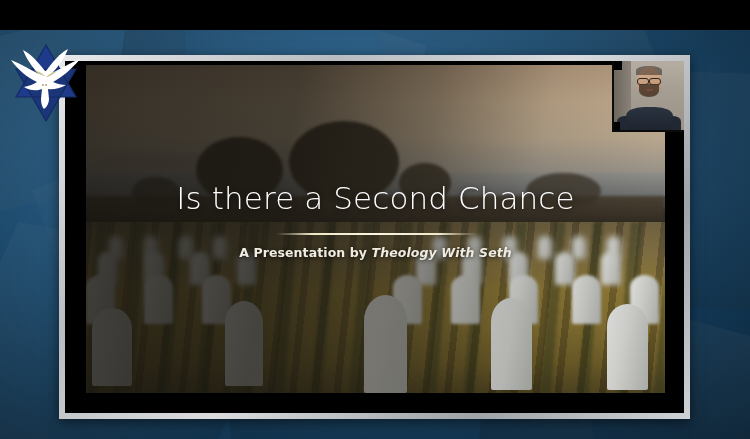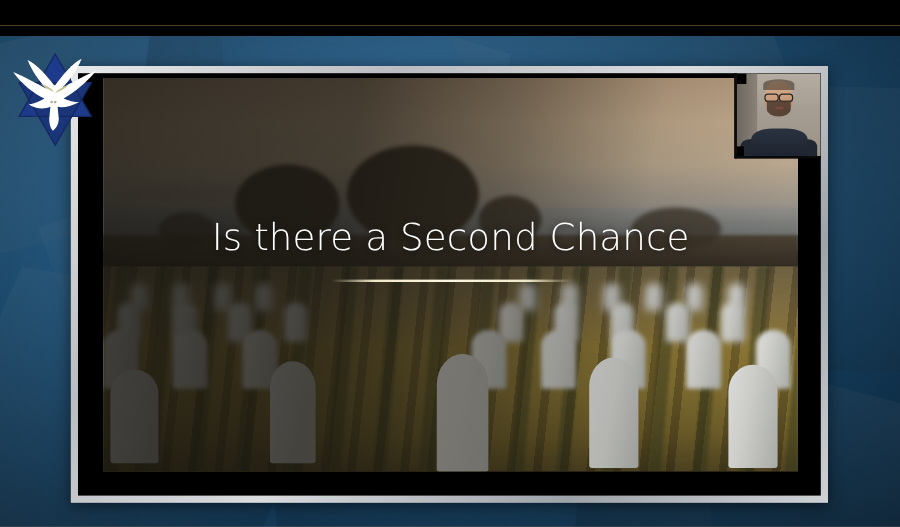--- a/index.html
+++ b/index.html
@@ -269,20 +269,21 @@
         <div class="hs" style="left:70%;top:71%;width:7%;height:28%;"></div>
         <div class="hs" style="left:90%;top:73%;width:7%;height:26%;"></div>
 
         <div class="photo-scrim"></div>
 
         <div id="slide-text">
           <div id="slide-title">
             <div>Is there a Second Chance</div>
           </div>
           <div id="title-rule"></div>
+          <div id="slide-subtitle"><span>A Presentation by </span><em>Theology With Seth</em></div>
         </div>
       </div>
 
       <div id="webcam-overlay">
         <div id="webcam-video">
           <div class="wc-wall-dark"></div>
           <div class="wc-head"></div>
           <div class="wc-hair"></div>
           <div class="wc-glasses"></div>
           <div class="wc-beard"></div>

